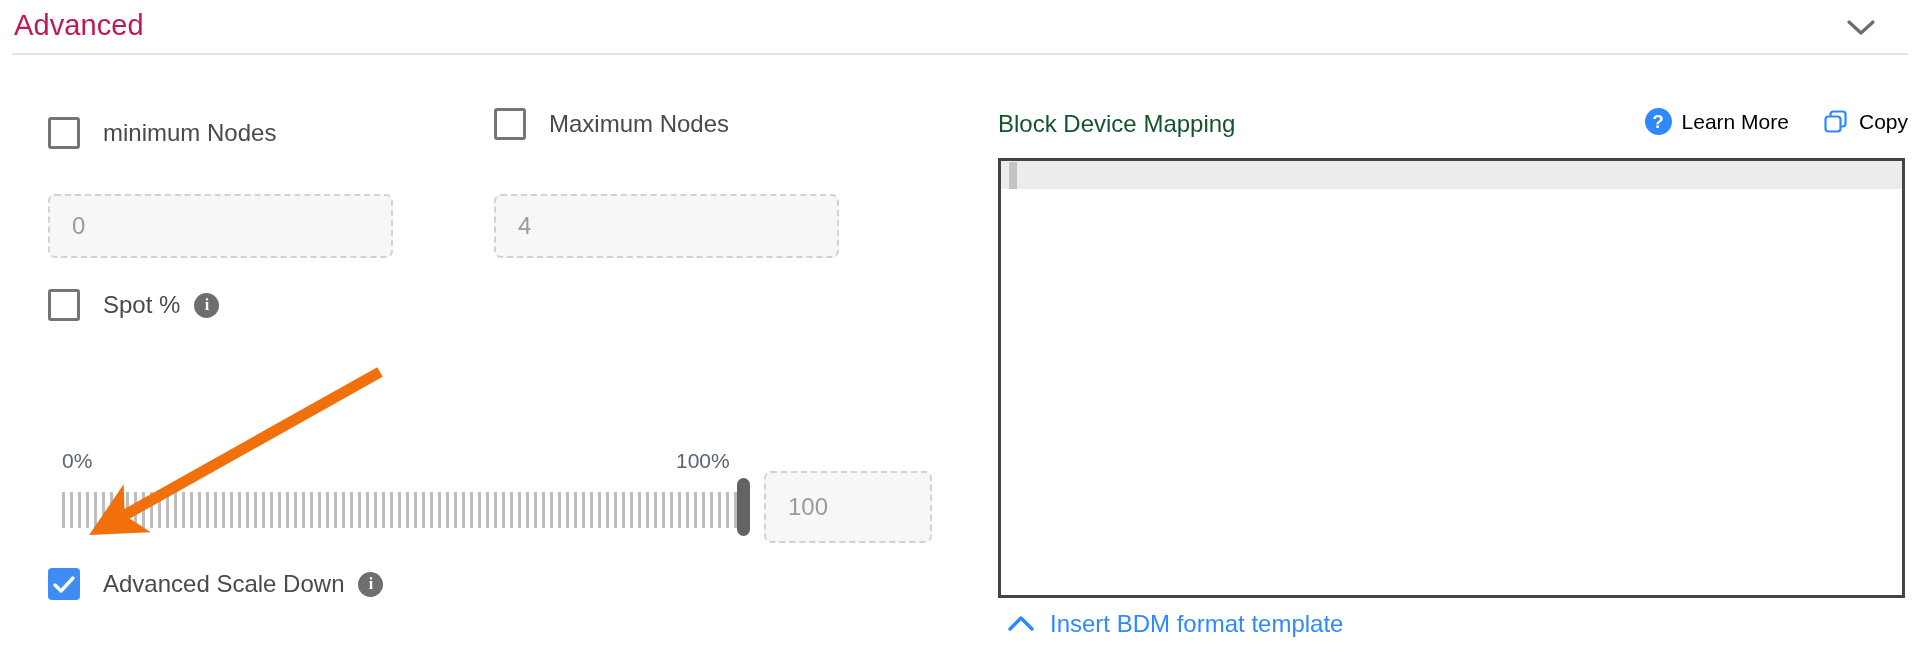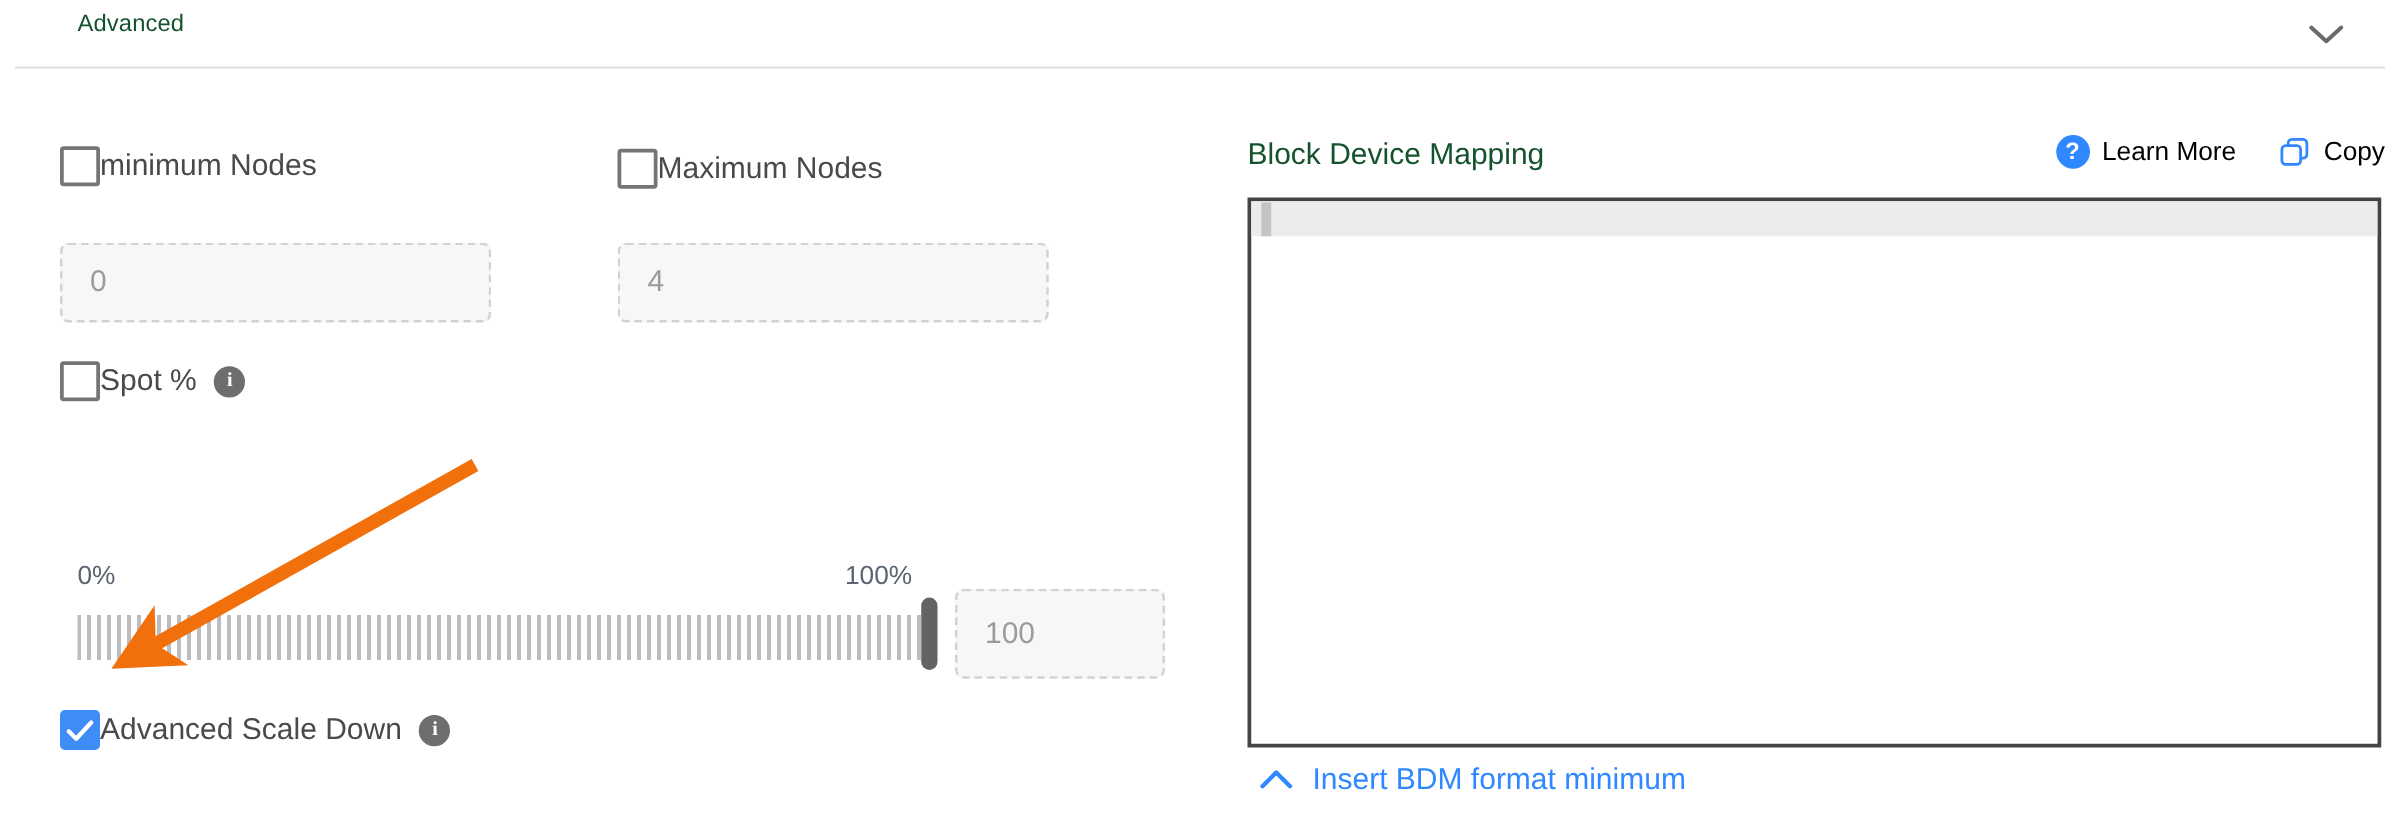--- a/index.html
+++ b/index.html
@@ -11,21 +11,21 @@
     overflow: hidden;
   }
   .page { position: relative; width: 1920px; height: 656px; background: #fff; }
 
   
   .section-header {
     position: absolute; left: 0; top: 0; width: 1920px; height: 54px;
   }
   .section-title {
     position: absolute; left: 14px; top: 9px;
-    font-size: 19px; color: #14532d; font-weight: 400; letter-spacing: .1px; margin-left: 48px;
+    font-size: 29px; color: #be185d; font-weight: 400; letter-spacing: .1px;
   }
   .header-chevron {
     position: absolute; right: 42px; top: 14px;
     width: 34px; height: 26px; cursor: pointer;
   }
   .divider {
     position: absolute; left: 12px; top: 53px; width: 1896px; height: 2px;
     background: #e3e3e3;
   }
 
@@ -36,21 +36,21 @@
   .cbox {
     width: 32px; height: 32px; border: 3px solid #757575; border-radius: 3px;
     background: #fff; flex: 0 0 auto; cursor: pointer;
   }
   .cbox.checked {
     border: none; background: #3f8cf7; border-radius: 4px;
     display: flex; align-items: center; justify-content: center;
   }
   .cbox.checked svg { display: block; }
   .cb-label {
-    font-size: 24px; color: #4a4a4a; white-space: nowrap;
+    margin-left: 23px; font-size: 24px; color: #4a4a4a; white-space: nowrap;
   }
   .info-ico {
     margin-left: 14px; width: 25px; height: 25px; border-radius: 50%;
     background: #6e6e6e; color: #fff; font-size: 16px; font-weight: bold;
     font-family: "Liberation Serif", serif;
     display: inline-flex; align-items: center; justify-content: center;
     cursor: pointer; flex: 0 0 auto;
   }
 
   .num-input {
@@ -143,21 +143,21 @@
   <div class="divider"></div>
 
   <div class="left-col">
 
     <div class="cb-row" style="left:48px; top:63px;">
       <div class="cbox"></div>
       <div class="cb-label">minimum Nodes</div>
     </div>
     <div class="num-input" style="left:48px; top:140px; width:345px; height:64px;">0</div>
 
-    <div class="cb-row" style="left:494px; top:65px;">
+    <div class="cb-row" style="left:494px; top:54px;">
       <div class="cbox"></div>
       <div class="cb-label">Maximum Nodes</div>
     </div>
     <div class="num-input" style="left:494px; top:140px; width:345px; height:64px;">4</div>
 
     <div class="cb-row" style="left:48px; top:235px;justify-content:flex-end;">
       <div class="cbox"></div>
       <div class="cb-label">Spot %</div>
       <div class="info-ico">i</div>
     </div>
@@ -208,21 +208,21 @@
       <div class="editor-cursor"></div>
       <div class="editor-content"></div>
     </div>
 
     <div class="bdm-insert">
       <span class="chev">
         <svg viewBox="0 0 30 22" width="30" height="22" aria-hidden="true">
           <polyline points="4,16 15,5 26,16" fill="none" stroke="#2f88ff" stroke-width="3.4" stroke-linecap="round" stroke-linejoin="round"></polyline>
         </svg>
       </span>
-      <span class="txt">Insert BDM format minimum</span>
+      <span class="txt">Insert BDM format template</span>
     </div>
 
   </div>
 
   <svg class="annot" viewBox="0 0 1920 656">
     <defs>
       <marker id="arrowhead" markerWidth="5" markerHeight="5" refX="2.2" refY="2.5" orient="auto">
         <path d="M0,0 L5,2.5 L0,5 L1.3,2.5 z" fill="#f2700c"></path>
       </marker>
     </defs>

